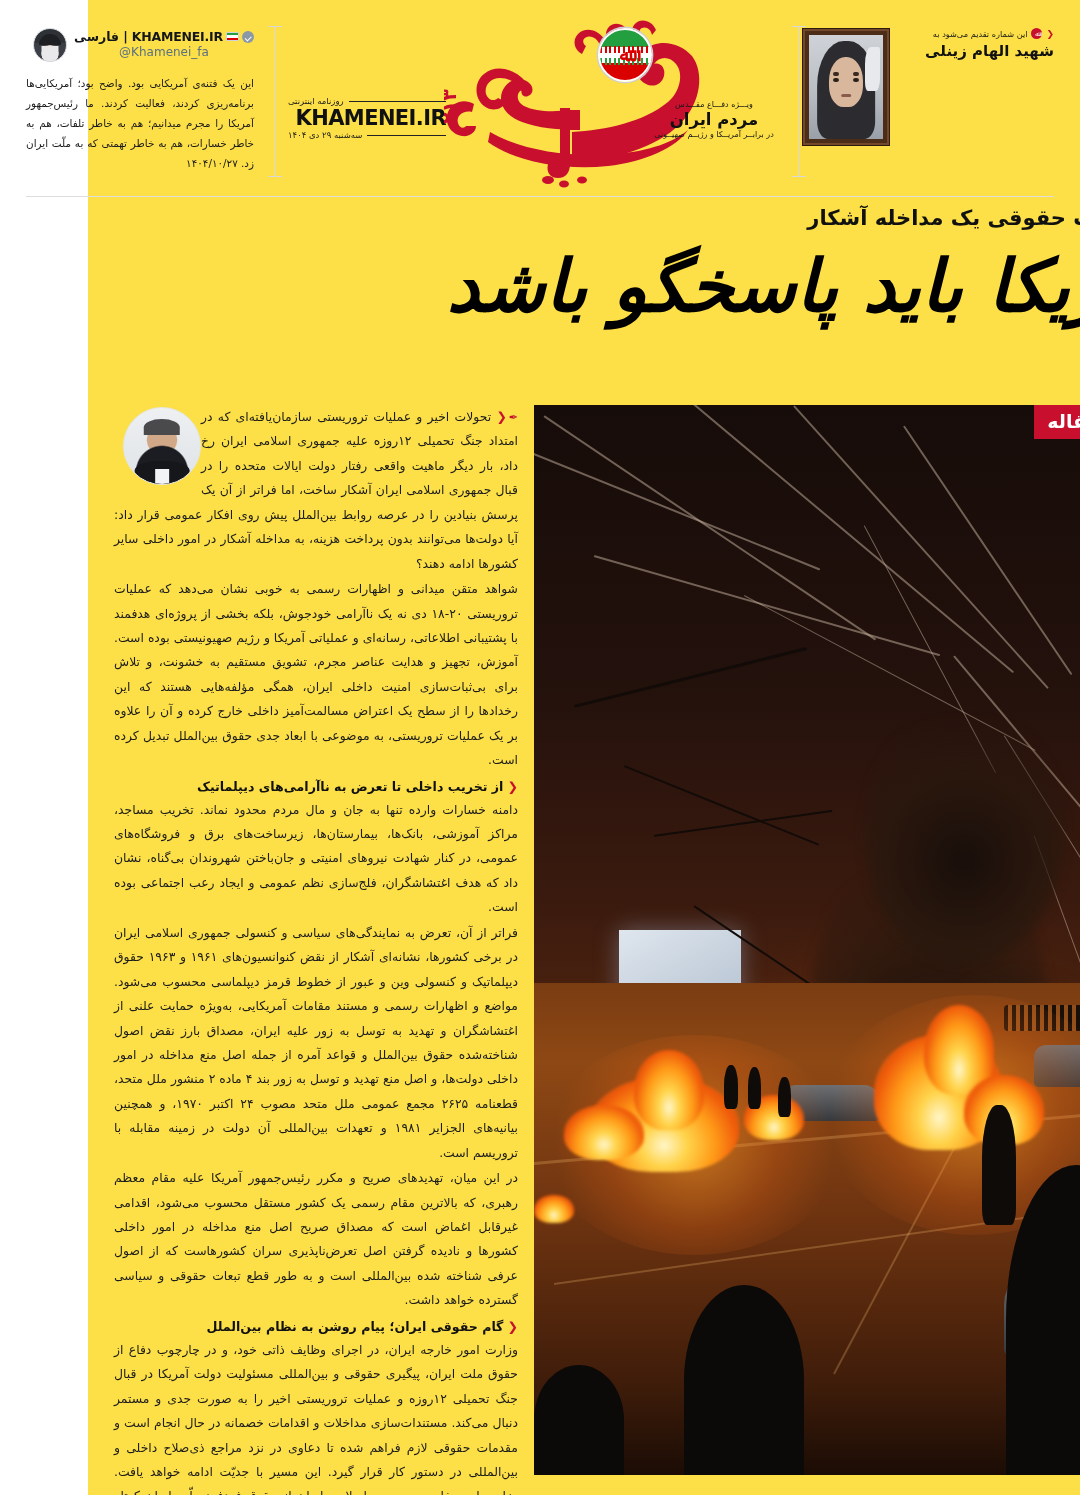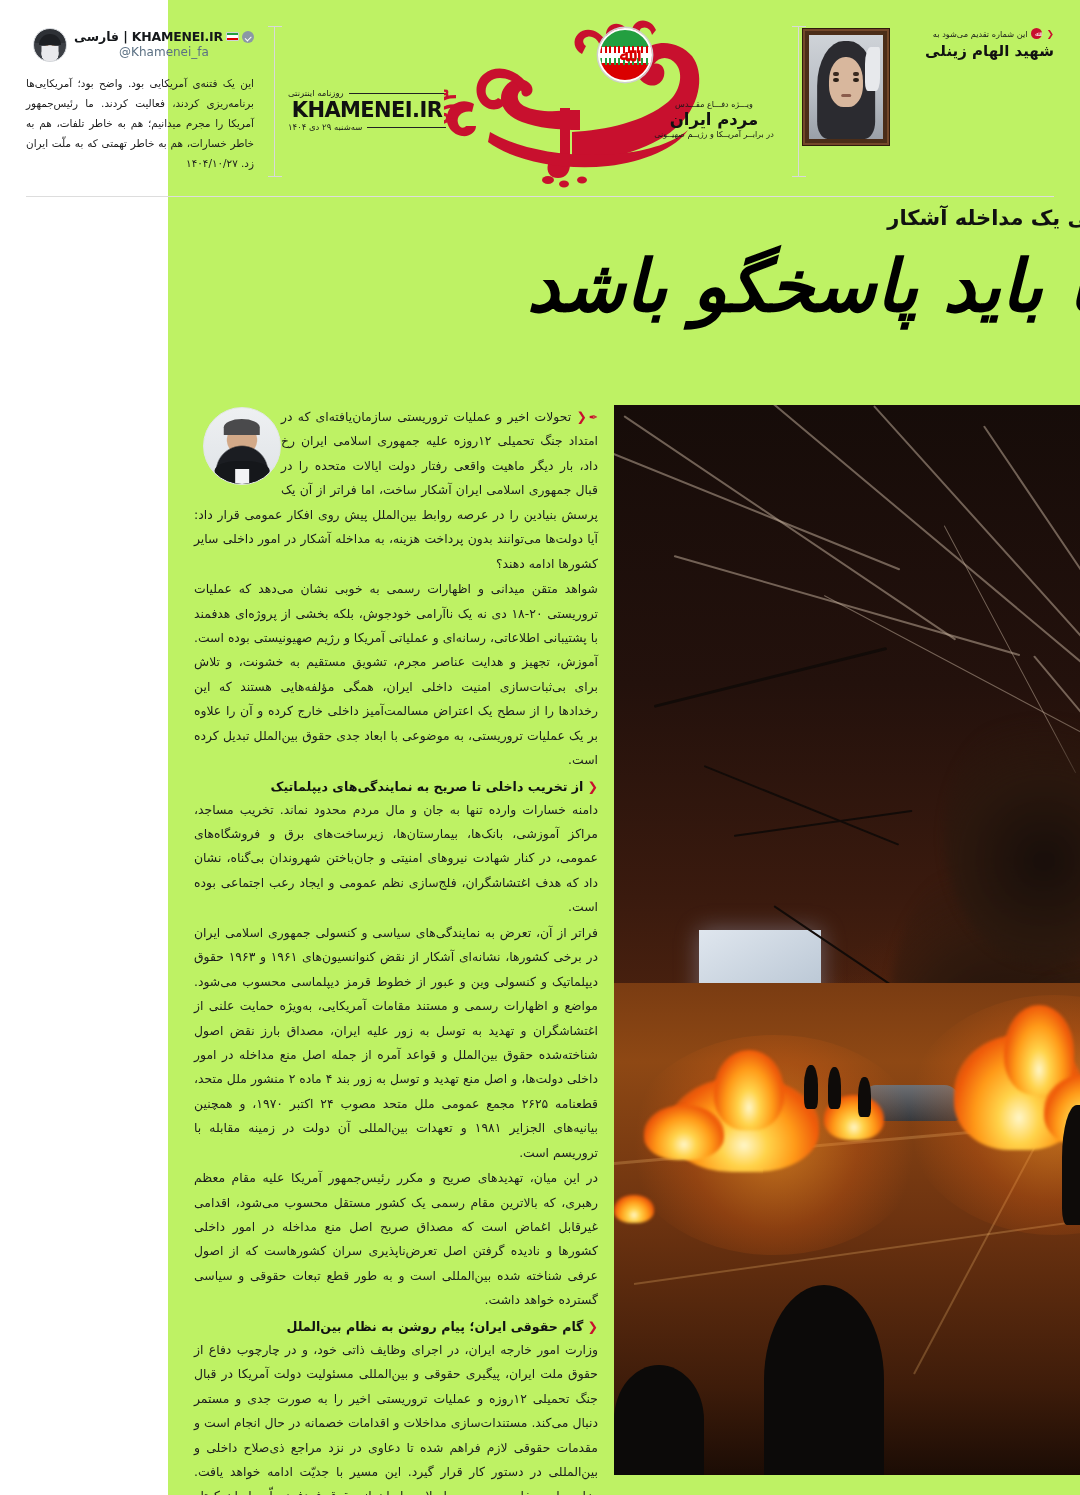--- a/index.html
+++ b/index.html
@@ -3,21 +3,21 @@
 <meta charset="utf-8">
 <title>صدای ایران</title>
 <style>
   * { box-sizing: border-box; margin: 0; padding: 0; }
   html, body {
     width: 1080px; height: 1495px;
     background: #ffffff;
     font-family: "DejaVu Sans", "Liberation Sans", sans-serif;
     overflow: hidden;
   }
-  .page { position: relative; width: 912px; height: 1495px; background:#bef264; }
+  .page { position: relative; width: 992px; height: 1495px; background:#fde047; }
 
   
   .masthead { position: relative; height: 200px; width: 1080px; }
 
   
   .tweet-card {
     position: absolute; left: 26px; top: 28px; width: 228px;
     direction: rtl; text-align: right;
   }
   .tweet-head { display: flex; flex-direction: row-reverse; align-items: flex-start; justify-content: flex-end; gap: 7px; }
@@ -60,21 +60,21 @@
   }
 
   
   .vrule { position:absolute; top: 26px; width: 1px; height: 150px; background:#d9d9d9; }
   .vrule.v1 { left: 274px; }
   .vrule.v2 { left: 798px; }
   .vtick { position:absolute; width:14px; height:1px; background:#d9d9d9; }
   .hrule-bottom { position:absolute; left:26px; top:196px; width:1028px; height:1px; background:#ddd; }
 
   
-  .kh-stamp { position: absolute; left: 288px; top: 88px; width: 158px; text-align:center; direction: rtl; }
+  .kh-stamp { position: absolute; left: 288px; top: 96px; width: 158px; text-align:right; direction: rtl; }
   .kh-top {
     display:flex; align-items:center; gap:5px; justify-content:center;
     font-size: 8.5px; color:#1a1a1a; white-space:nowrap; letter-spacing:.2px;
   }
   .kh-top .ln { flex:1; height:1px; background:#222; }
   .kh-logo { font-size: 21px; font-weight: 800; letter-spacing: -.6px; color:#111; line-height:1.05; margin: 1px 0 0; direction:ltr; }
   .kh-bot {
     display:flex; align-items:center; gap:5px; justify-content:center;
     font-size: 8.5px; color:#1a1a1a; white-space:nowrap; margin-top:1px;
   }
@@ -449,21 +449,21 @@
         <div class="author-thumb">
           <div class="hair"></div>
           <div class="collar"></div>
           <div class="shirt"></div>
         </div>
         <p class="body"><span class="pen-mark">✒</span><span class="chev">❮</span> <span>تحولات اخیر و عملیات تروریستی سازمان‌یافته‌ای که در امتداد جنگ تحمیلی ۱۲روزه علیه جمهوری اسلامی ایران رخ داد، بار دیگر ماهیت واقعی رفتار دولت ایالات متحده را در قبال جمهوری اسلامی ایران آشکار ساخت، اما فراتر از آن یک پرسش بنیادین را در عرصه روابط بین‌الملل پیش روی افکار عمومی قرار داد: آیا دولت‌ها می‌توانند بدون پرداخت هزینه، به مداخله آشکار در امور داخلی سایر کشورها ادامه دهند؟</span></p>
       </div>
 
       <p class="body">شواهد متقن میدانی و اظهارات رسمی به خوبی نشان می‌دهد که عملیات تروریستی ۲۰-۱۸ دی نه یک ناآرامی خودجوش، بلکه بخشی از پروژه‌ای هدفمند با پشتیبانی اطلاعاتی، رسانه‌ای و عملیاتی آمریکا و رژیم صهیونیستی بوده است. آموزش، تجهیز و هدایت عناصر مجرم، تشویق مستقیم به خشونت، و تلاش برای بی‌ثبات‌سازی امنیت داخلی ایران، همگی مؤلفه‌هایی هستند که این رخدادها را از سطح یک اعتراض مسالمت‌آمیز داخلی خارج کرده و آن را علاوه بر یک عملیات تروریستی، به موضوعی با ابعاد جدی حقوق بین‌الملل تبدیل کرده است.</p>
 
-      <h3 class="subhead"><span class="chev">❮</span><span>از تخریب داخلی تا صریح به نمایندگی‌های دیپلماتیک</span></h3>
+      <h3 class="subhead"><span class="chev">❮</span><span>از تخریب داخلی تا تعرض به ناآرامی‌های دیپلماتیک</span></h3>
 
       <p class="body">دامنه خسارات وارده تنها به جان و مال مردم محدود نماند. تخریب مساجد، مراکز آموزشی، بانک‌ها، بیمارستان‌ها، زیرساخت‌های برق و فروشگاه‌های عمومی، در کنار شهادت نیروهای امنیتی و جان‌باختن شهروندان بی‌گناه، نشان داد که هدف اغتشاشگران، فلج‌سازی نظم عمومی و ایجاد رعب اجتماعی بوده است.</p>
       <p class="body">فراتر از آن، تعرض به نمایندگی‌های سیاسی و کنسولی جمهوری اسلامی ایران در برخی کشورها، نشانه‌ای آشکار از نقض کنوانسیون‌های ۱۹۶۱ و ۱۹۶۳ حقوق دیپلماتیک و کنسولی وین و عبور از خطوط قرمز دیپلماسی محسوب می‌شود. مواضع و اظهارات رسمی و مستند مقامات آمریکایی، به‌ویژه حمایت علنی از اغتشاشگران و تهدید به توسل به زور علیه ایران، مصداق بارز نقض اصول شناخته‌شده حقوق بین‌الملل و قواعد آمره از جمله اصل منع مداخله در امور داخلی دولت‌ها، و اصل منع تهدید و توسل به زور بند ۴ ماده ۲ منشور ملل متحد، قطعنامه ۲۶۲۵ مجمع عمومی ملل متحد مصوب ۲۴ اکتبر ۱۹۷۰، و همچنین بیانیه‌های الجزایر ۱۹۸۱ و تعهدات بین‌المللی آن دولت در زمینه مقابله با تروریسم است.</p>
       <p class="body">در این میان، تهدیدهای صریح و مکرر رئیس‌جمهور آمریکا علیه مقام معظم رهبری، که بالاترین مقام رسمی یک کشور مستقل محسوب می‌شود، اقدامی غیرقابل اغماض است که مصداق صریح اصل منع مداخله در امور داخلی کشورها و نادیده گرفتن اصل تعرض‌ناپذیری سران کشورهاست که از اصول عرفی شناخته شده بین‌المللی است و به طور قطع تبعات حقوقی و سیاسی گسترده خواهد داشت.</p>
 
       <h3 class="subhead"><span class="chev">❮</span><span>گام حقوقی ایران؛ پیام روشن به نظام بین‌الملل</span></h3>
 
       <p class="body"><span>وزارت امور خارجه ایران، در اجرای وظایف ذاتی خود، و در چارچوب دفاع از حقوق ملت ایران، پیگیری حقوقی و بین‌المللی مسئولیت دولت آمریکا در قبال جنگ تحمیلی ۱۲روزه و عملیات تروریستی اخیر را به صورت جدی و مستمر دنبال می‌کند. مستندات‌سازی مداخلات و اقدامات خصمانه در حال انجام است و مقدمات حقوقی لازم فراهم شده تا دعاوی در نزد مراجع ذی‌صلاح داخلی و بین‌المللی در دستور کار قرار گیرد. این مسیر با جدیّت ادامه خواهد یافت. وزارت امور خارجه جمهوری اسلامی ایران از حقوق فردفرد ملّت ایران کوتاه نخواهد آمد و اجازه نخواهد داد حمایت از تروریسم به رویه‌ای بی‌هزینه در نظام بین‌الملل تبدیل شود. آمریکا باید در برابر اقدامات خود پاسخگو باشد.</span></p>
 
     </div>

